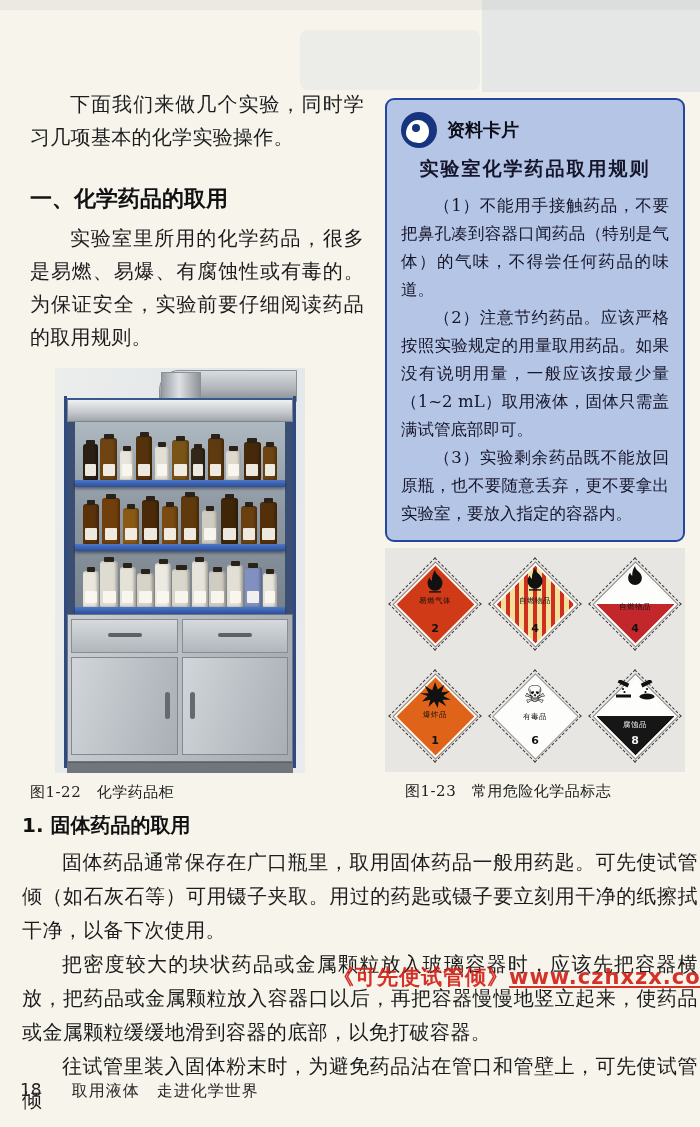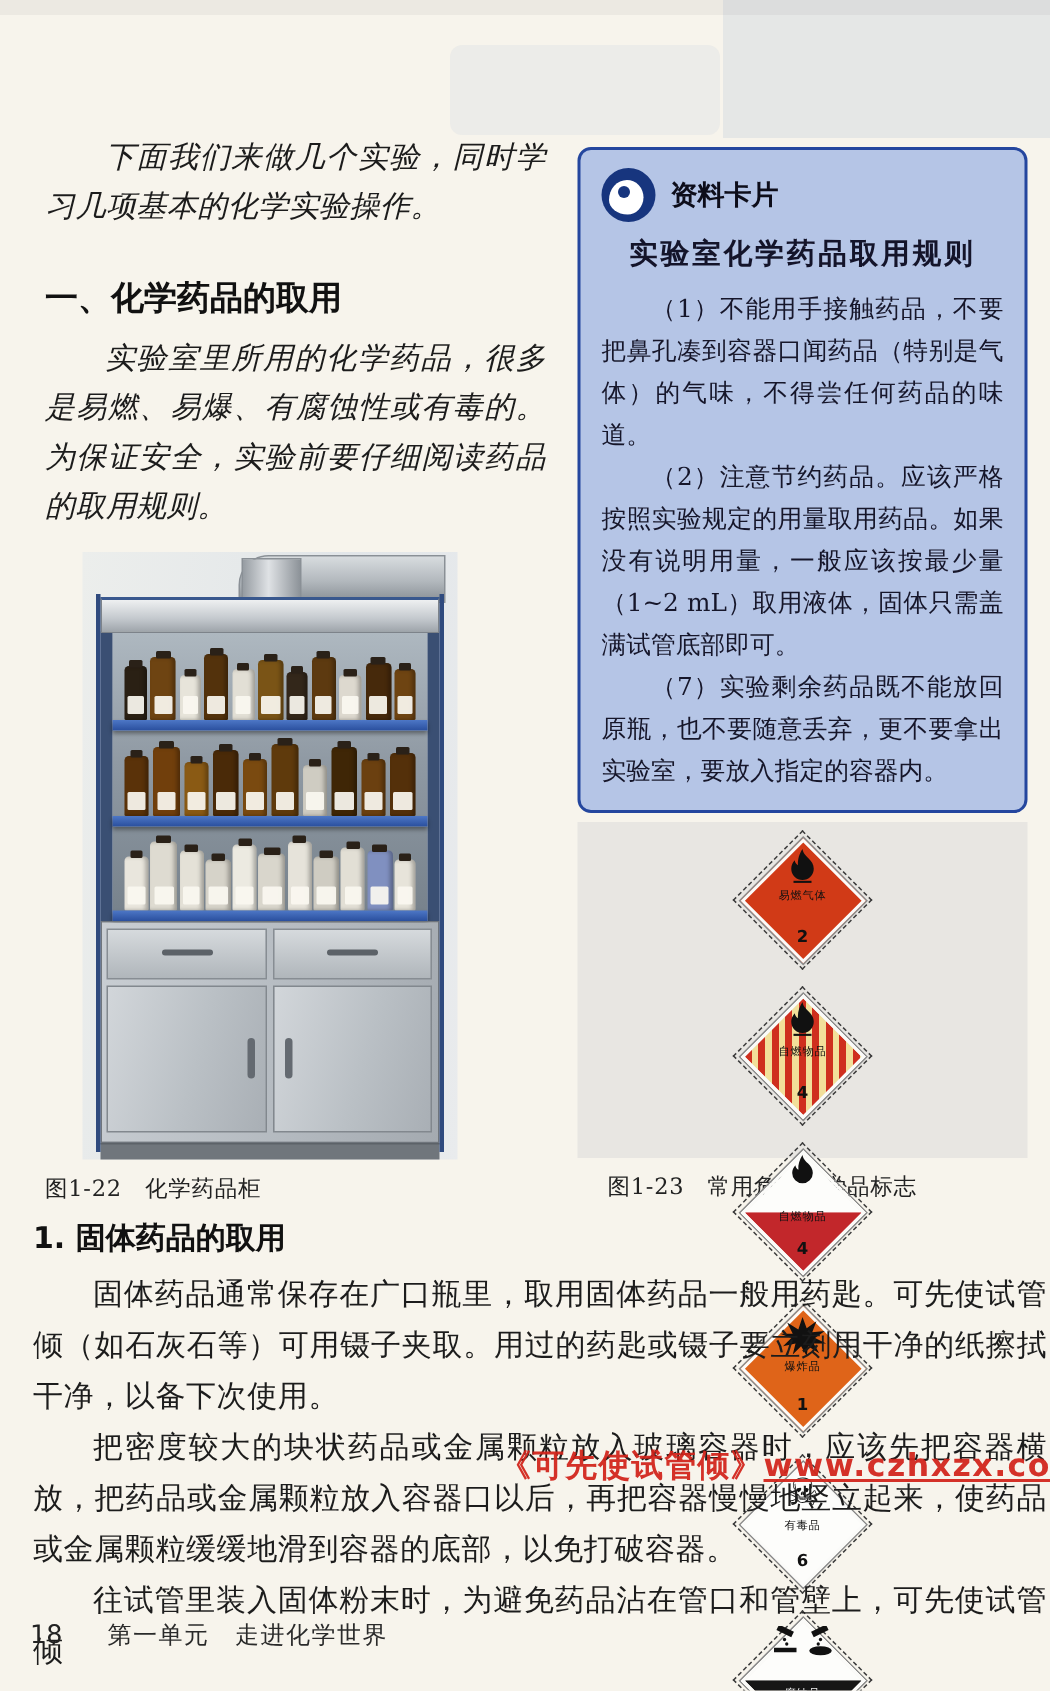--- a/index.html
+++ b/index.html
@@ -6,21 +6,21 @@
   body{width:700px;height:1127px;position:relative;overflow:hidden;
        background:#f7f4ec;font-family:"DejaVu Serif","Liberation Serif",serif;color:#1c1c1c;}
   .ghost{position:absolute;pointer-events:none;}
   .g1{left:482px;top:0;width:218px;height:92px;background:rgba(170,185,210,.22);}
   .g2{left:300px;top:30px;width:180px;height:60px;background:rgba(150,170,205,.10);border-radius:8px;}
   .g3{left:0;top:0;width:700px;height:10px;background:rgba(120,120,120,.08);}
 
   
   .left-col{position:absolute;left:30px;top:88px;width:334px;}
   .right-col{position:absolute;left:385px;top:98px;width:356px;}
-  .para{font-size:20px;line-height:33px;text-align:justify;margin:0;text-indent:2em;letter-spacing:.3px;font-style:italic;}
+  .para{font-size:20px;line-height:33px;text-align:justify;margin:0;text-indent:2em;letter-spacing:.3px;}
   h2.sec{font-family:"DejaVu Sans","Liberation Sans",sans-serif;font-weight:bold;
          font-size:22px;margin:30px 0 8px 0;color:#111;}
   
   .cab-wrap{margin:14px 0 0 25px;position:relative;width:250px;height:405px;
             background:linear-gradient(100deg,#eceeec 0%,#e2e6e9 55%,#e9ebed 100%);}
   .pipe-h{position:absolute;left:104px;top:2px;width:136px;height:30px;
           background:linear-gradient(180deg,#d8dcdf 0%,#b2b8bd 55%,#898f95 100%);
           border-top-left-radius:20px;border:1px solid #8a9096;}
   .pipe-v{position:absolute;left:106px;top:4px;width:38px;height:44px;
           background:linear-gradient(90deg,#969ca2,#dfe2e5 45%,#8d9399);border:1px solid #8a9096;}
@@ -60,21 +60,21 @@
   .card-icon{width:36px;height:36px;border-radius:50%;background:#17357e;position:relative;flex:0 0 auto;}
   .card-icon::before{content:"";position:absolute;left:5px;top:8px;width:23px;height:23px;background:#fff;
                      border-radius:52% 48% 46% 54%/58% 50% 50% 42%;}
   .card-icon::after{content:"";position:absolute;left:11px;top:12px;width:8px;height:8px;background:#17357e;border-radius:50%;}
   .card-head b{font-family:"DejaVu Sans","Liberation Sans",sans-serif;font-size:18px;color:#0d0d1a;}
   .card-title{text-align:center;font-size:19px;font-weight:bold;letter-spacing:2px;color:#14142a;margin:8px 0 10px 0;}
   .rule{font-size:16.5px;line-height:28px;margin:0;text-align:justify;text-indent:2em;color:#16162a;}
 
   
   .hazard-panel{margin-top:6px;width:300px;height:224px;background:#e8e6e2;
-                display:grid;grid-template-columns:repeat(1,1fr);grid-template-rows:repeat(2,1fr);place-items:center;}
+                display:grid;grid-template-columns:repeat(3,1fr);grid-template-rows:repeat(2,1fr);place-items:center;}
   .sign{position:relative;width:98px;height:104px;}
   .dash{position:absolute;left:50%;top:50%;width:66px;height:66px;margin:-33px 0 0 -33px;
         transform:rotate(45deg);border:1.6px dashed #3c3c3c;box-sizing:border-box;}
   .solid{position:absolute;left:50%;top:50%;width:59px;height:59px;margin:-29.5px 0 0 -29.5px;
          transform:rotate(45deg);border:2px solid #fbfbf9;box-shadow:0 0 0 1px #8a8a8a;box-sizing:border-box;}
   .bg-gas{background:var(--c-gas,#d13a17);}
   .bg-solid{background:repeating-linear-gradient(45deg,var(--c-stripe-red,#cf2f1e) 0 4.5px,var(--c-stripe-yel,#f2df9a) 4.5px 9px);}
   .bg-spont{background:linear-gradient(135deg,#fdfdfb 49.5%,var(--c-spont,#c2272b) 50%);}
   .bg-expl{background:var(--c-expl,#df6419);}
   .bg-toxic{background:#fdfdfb;}
@@ -279,21 +279,21 @@
 
 <div class="right-col">
   <div class="info-card">
     <div class="card-head">
       <span class="card-icon"></span>
       <b>资料卡片</b>
     </div>
     <div class="card-title">实验室化学药品取用规则</div>
     <p class="rule">（1）不能用手接触药品，不要把鼻孔凑到容器口闻药品（特别是气体）的气味，不得尝任何药品的味道。</p>
     <p class="rule">（2）注意节约药品。应该严格按照实验规定的用量取用药品。如果没有说明用量，一般应该按最少量（1~2 mL）取用液体，固体只需盖满试管底部即可。</p>
-    <p class="rule">（7）实验剩余药品既不能放回原瓶，也不要随意丢弃，更不要拿出实验室，要放入指定的容器内。</p>
+    <p class="rule">（3）实验剩余药品既不能放回原瓶，也不要随意丢弃，更不要拿出实验室，要放入指定的容器内。</p>
   </div>
 
   <div class="hazard-panel">
 
     <div class="sign">
       <div class="dash"></div>
       <div class="solid bg-gas"></div>
       <div class="s-icon" style="top:17px">
         <svg width="26" height="24" viewBox="0 0 24 24">
             <path fill="#111" d="M12 1c.6 3.2 2.4 4.6 4.1 6.3 1.9 1.9 3.4 4 3.4 6.9A7.5 7.5 0 0 1 12 21.7 7.5 7.5 0 0 1 4.5 14.2c0-2.3 1-4.2 2.3-5.7.3 1.6 1 2.6 2.2 3.3-.4-3.6.9-7.6 3-10.8z"></path>
@@ -379,14 +379,14 @@
   <p class="fpara">把密度较大的块状药品或金属颗粒放入玻璃容器时，应该先把容器横放，把药品或金属颗粒放入容器口以后，再把容器慢慢地竖立起来，使药品或金属颗粒缓缓地滑到容器的底部，以免打破容器。</p>
   <p class="fpara">往试管里装入固体粉末时，为避免药品沾在管口和管壁上，可先使试管倾</p>
 </div>
 
 <div class="watermark">
   <span>《可先使试管倾》</span><span class="url">www.czhxzx.com</span>
 </div>
 
 <div class="footer">
   <span class="pn">18</span>
-  <span class="un">第一单元　走进化学世界</span>
+  <span class="un">取用液体　走进化学世界</span>
 </div>
 
 </body></html>

